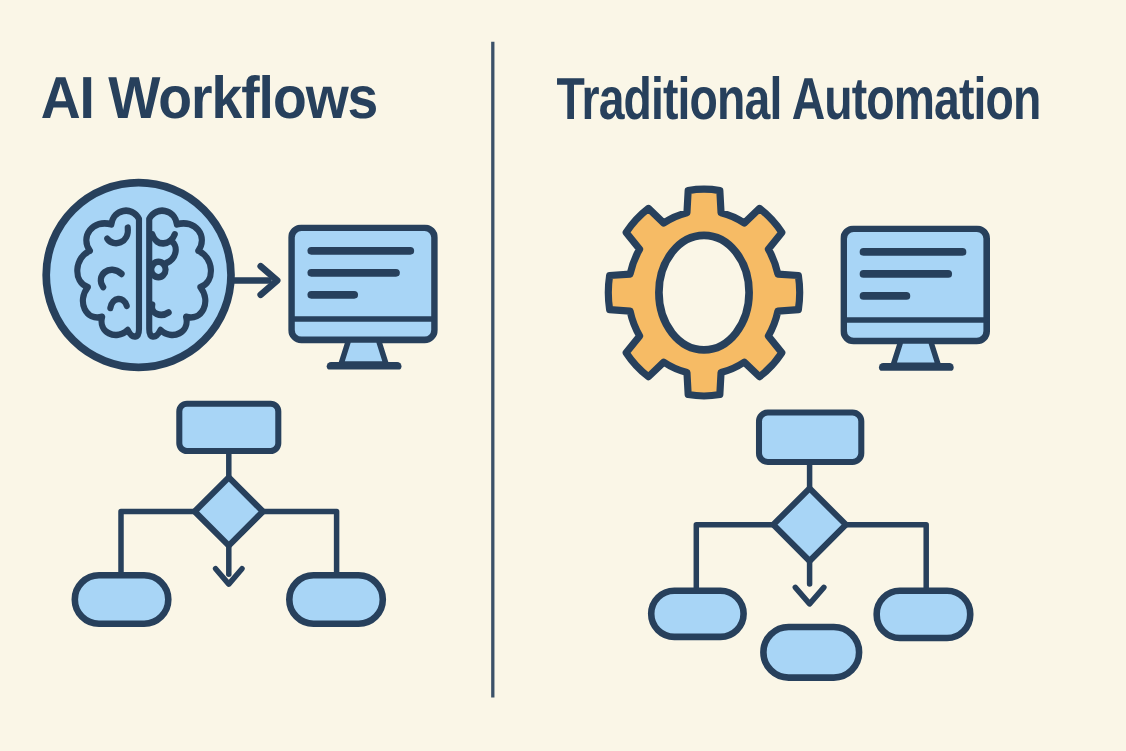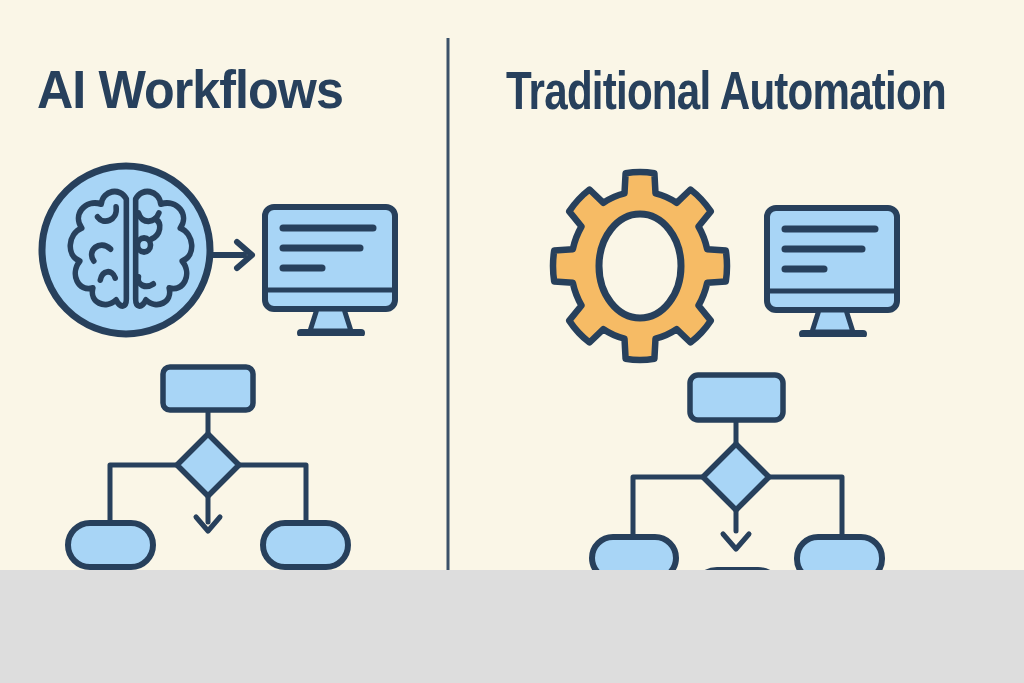--- a/index.html
+++ b/index.html
@@ -1,17 +1,17 @@
 <!DOCTYPE html>
 <html style="--background: #FAF6E7; --navy: #27405C; --light-blue: #A8D5F6; --orange: #F6BB65;"><head>
 <meta charset="utf-8">
 <style>
   html,body{margin:0;padding:0;background:#ddd;}
   .canvas{
-    position:relative;width:1024px;height:570px;overflow:hidden;
+    position:relative;width:1024px;height:683px;overflow:hidden;
     background:var(--background,#FAF6E7);
     font-family:"Liberation Sans",sans-serif;
   }
   .title{
     position:absolute;margin:0;font-weight:bold;font-size:54px;
     color:var(--navy,#2B3F5E);letter-spacing:-1px;white-space:nowrap;
     transform-origin:left top;line-height:1;
   }
   .title-left{left:37px;top:62px;transform:scaleX(0.93);}
   .title-right{left:506px;top:63px;transform:scaleX(0.78);}

